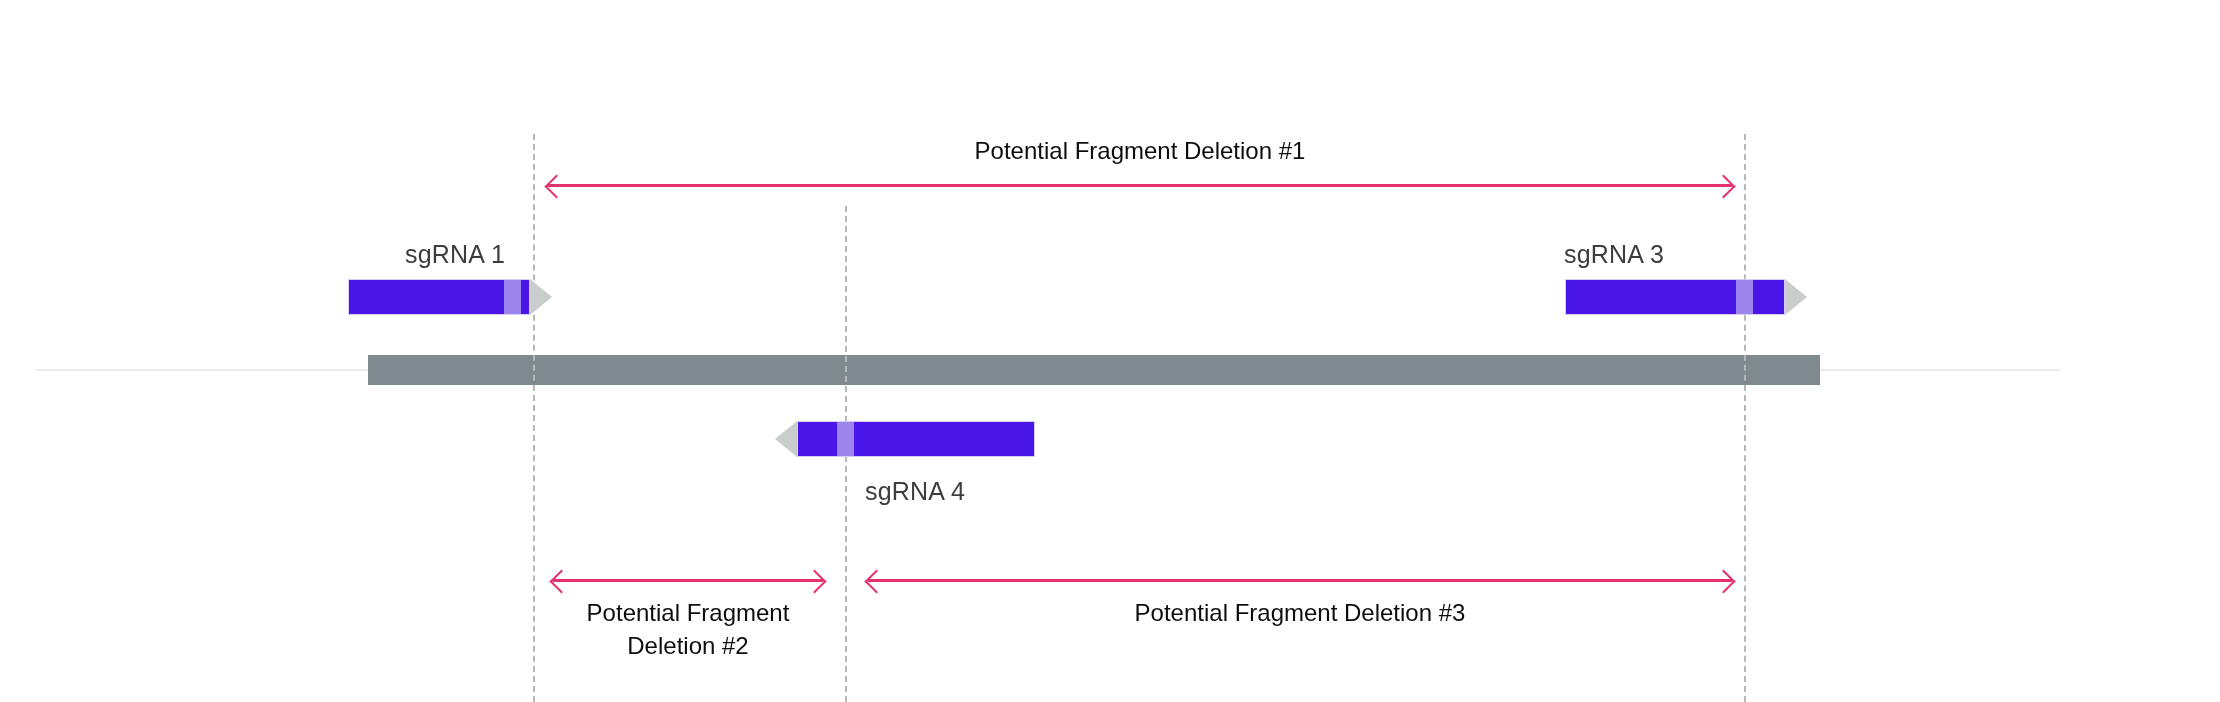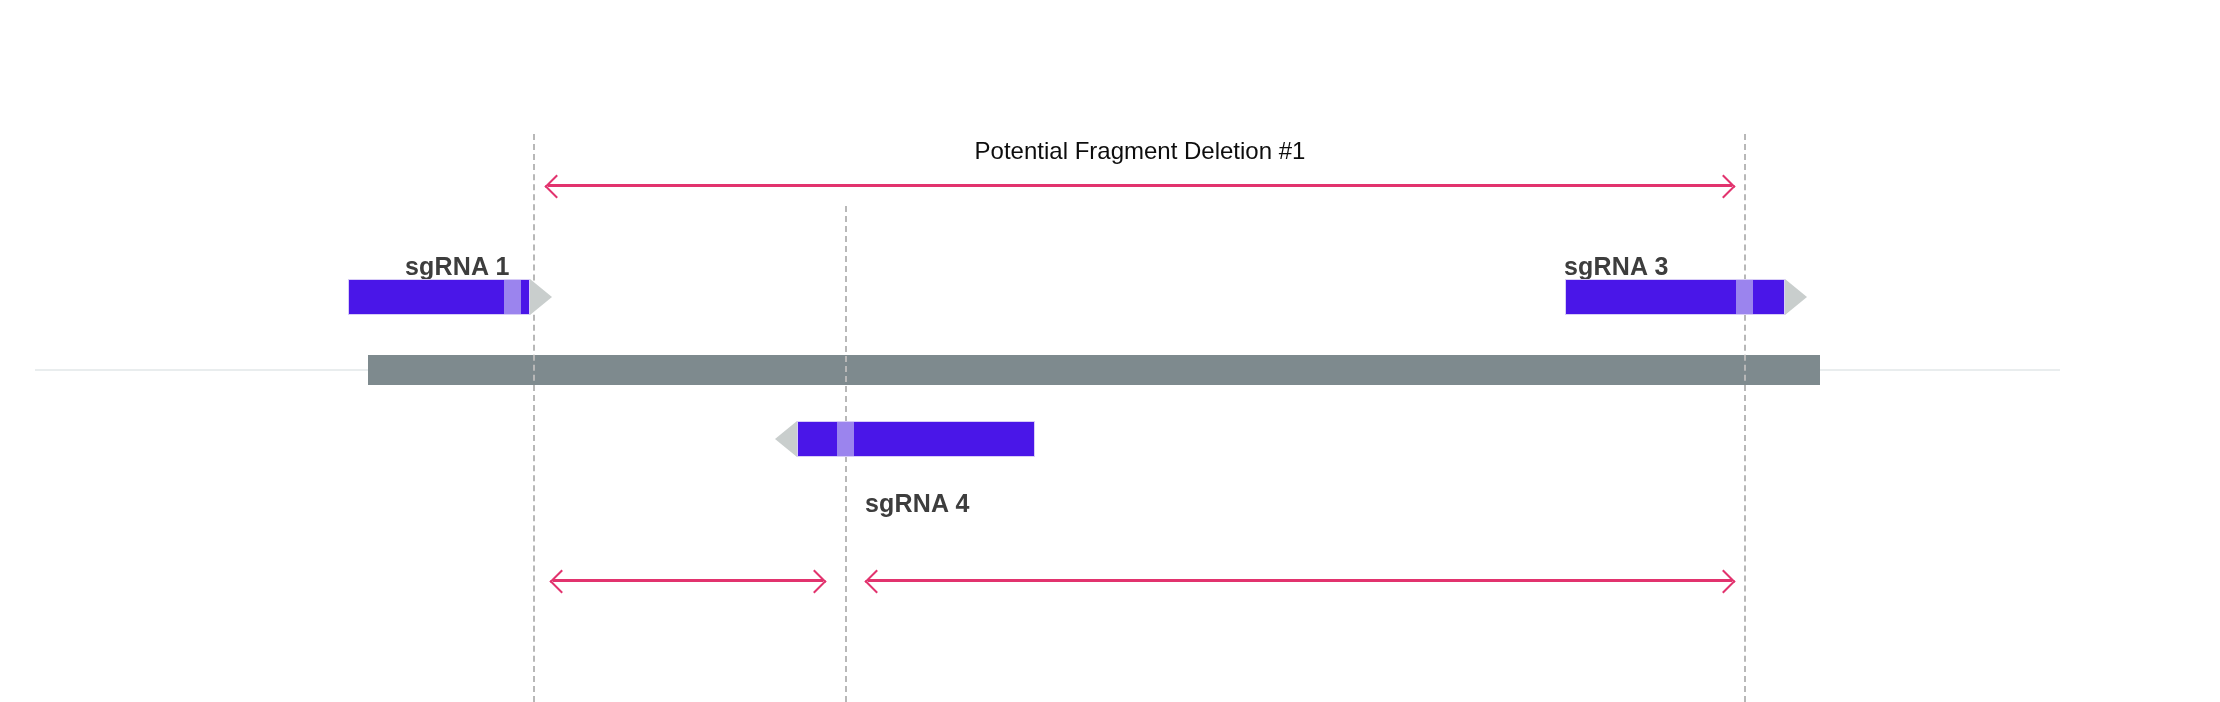--- a/index.html
+++ b/index.html
@@ -78,25 +78,24 @@
   .sgrna .head.right {
     border-left: 22px solid #c9cecd;
   }
   .sgrna .head.left {
     border-right: 22px solid #c9cecd;
   }
 
   .sgrna-label {
     position: absolute;
     font-size: 25px;
-    font-weight: bold;
+    font-weight: normal;
     color: #3d3d3d;
     white-space: nowrap;
     letter-spacing: 0.2px;
-    margin-top: 12px;
   }
 
   
   #sgrna1 { left: 348px; top: 279px; width: 204px; }
   #sgrna1 .body { left: 0; width: 182px; }
   #sgrna1 .pam-band { left: 156px; }
   #sgrna1 .head.right { left: 182px; }
   #sgrna1-label { left: 405px; top: 240px; }
 
   
@@ -211,20 +210,23 @@
     <div class="body"></div>
     <div class="pam-band"></div>
   </div>
   <div class="sgrna-label" id="sgrna2-label">sgRNA 4</div>
 
   <div class="measure" id="measure2">
     <div class="shaft"></div>
     <div class="tip left"></div>
     <div class="tip right"></div>
   </div>
+  <div class="measure-label" id="measure2-label">Potential Fragment
+Deletion #2</div>
 
   <div class="measure" id="measure3">
     <div class="shaft"></div>
     <div class="tip left"></div>
     <div class="tip right"></div>
   </div>
+  <div class="measure-label" id="measure3-label">Potential Fragment Deletion #3</div>
 
 </div>
 
 </body></html>

